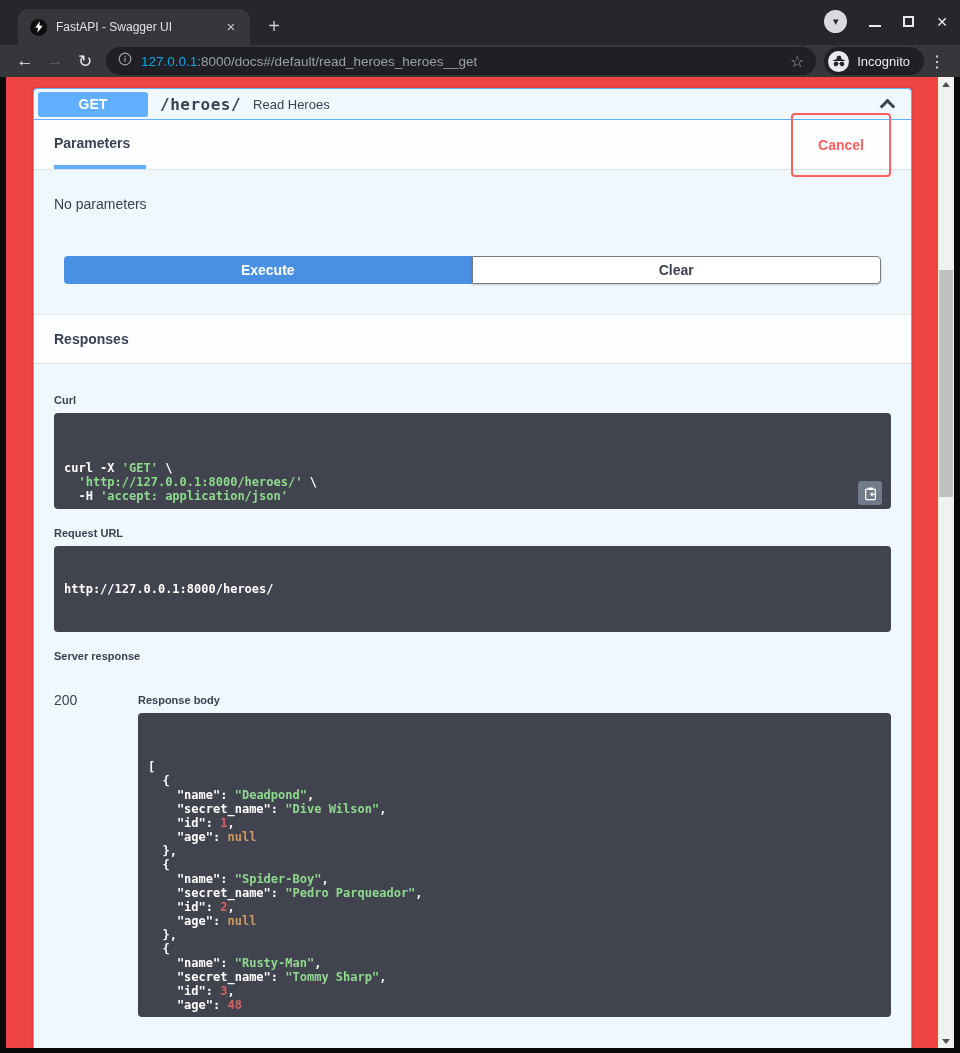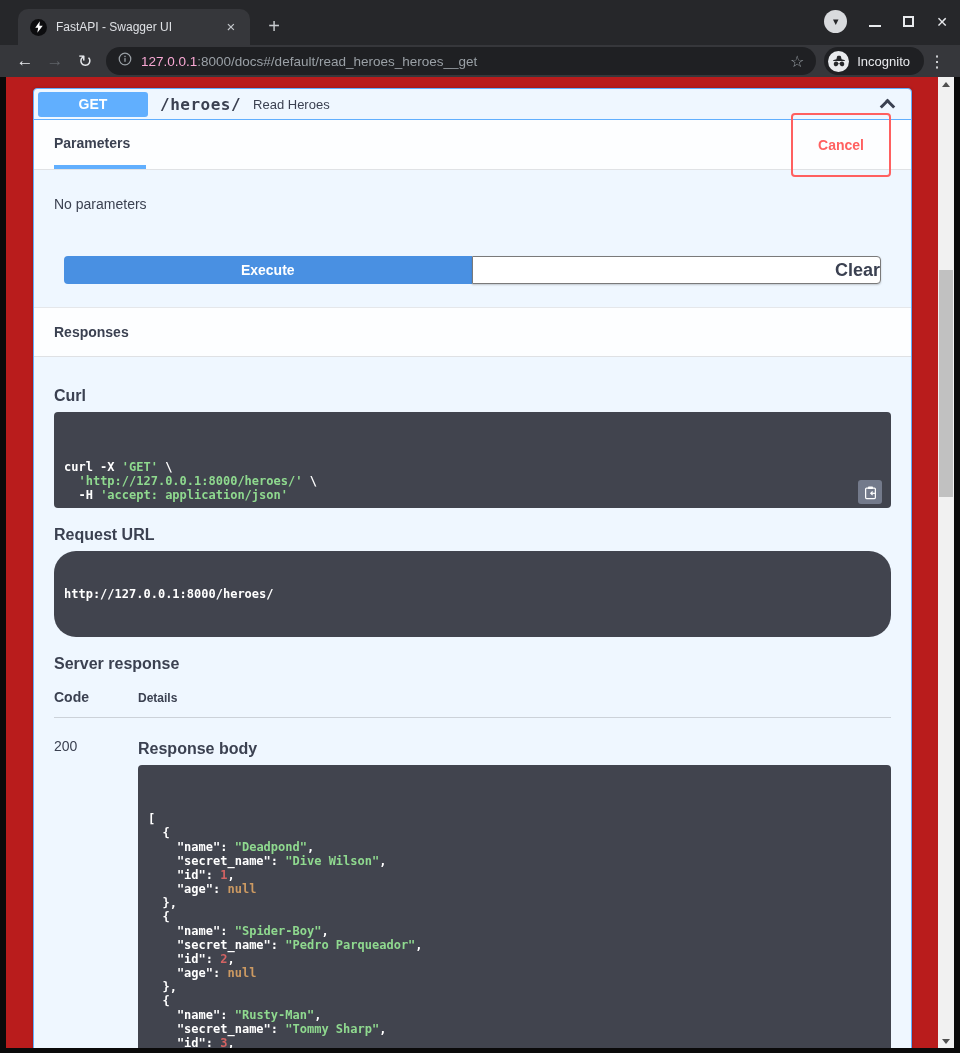--- a/index.html
+++ b/index.html
@@ -26,35 +26,35 @@
   .min-glyph  { width:12px; height:2px; background:#e8eaed; display:inline-block; }
   .max-glyph  { width:11px; height:11px; border:2px solid #e8eaed; display:inline-block; }
   .close-glyph{ color:#e8eaed; font-size:14px; }
 
   .toolbar { height:32px; background:#36373b; display:flex; align-items:center; padding:0 10px; }
   .nav-ico { font-size:17px; color:#e8eaed; width:30px; text-align:center; cursor:pointer; }
   .nav-ico.disabled { color:#5f6368; }
   .omnibox { height:28px; flex:1; margin:0 8px 0 6px; background:#1f2023; border-radius:14px;
              display:flex; align-items:center; padding:0 12px; min-width:0; }
   .url-text { font-size:13.5px; margin-left:9px; white-space:nowrap; overflow:hidden; flex:1; }
-  .url-host { color:#f9a8d4; }
+  .url-host { color:#0ea5e9; }
   .url-rest { color:#9aa0a6; }
   .star-ico { color:#9aa0a6; font-size:16px; margin-left:8px; cursor:pointer; }
   .incog-chip { height:28px; background:#1f2023; border-radius:14px; display:flex;
                 align-items:center; padding:0 14px 0 4px; gap:8px; }
   .incog-circle { width:21px; height:21px; border-radius:50%; background:#e8eaed;
                   display:flex; align-items:center; justify-content:center; }
   .incog-label { color:#e8eaed; font-size:13px; }
   .kebab { color:#e8eaed; font-size:16px; width:26px; text-align:center; cursor:pointer; }
 
   
   .content-row { display:flex; height:971px; }
   .edge-l { width:6px; background:#0a0a0a; flex:none; }
   .edge-r { width:6px; background:#0a0a0a; flex:none; }
-  .main { flex:1; background:#b91c1c; position:relative; overflow:hidden; }
+  .main { flex:1; background:#ef4444; position:relative; overflow:hidden; }
   .vscroll { width:16px; background:#f1f1f1; flex:none; position:relative; }
   .sb-arrow { position:absolute; left:0; width:16px; height:14px; display:flex;
               align-items:center; justify-content:center; }
   .sb-arrow.up { top:0; } .sb-arrow.down { bottom:0; }
   .tri-up { width:0; height:0; border-left:4px solid transparent; border-right:4px solid transparent;
             border-bottom:5px solid #505050; }
   .tri-down { width:0; height:0; border-left:4px solid transparent; border-right:4px solid transparent;
               border-top:5px solid #505050; }
   .sb-thumb { position:absolute; left:1px; width:14px; top:193px; height:227px; background:#c1c1c1; }
   .bottom-strip { height:5px; background:#0a0a0a; }
@@ -77,37 +77,37 @@
   .sec-header { height:50px; background:rgba(255,255,255,.85); display:flex;
                 align-items:center; justify-content:space-between; padding:0 20px;
                 border-bottom:1px solid rgba(59,65,81,.15);gap:28px; }
   .sec-title { font-size:14px; font-weight:bold; color:#3b4151; }
   .params-title-wrap { height:100%; display:flex; align-items:center; padding-right:16px;
                        border-bottom:4px solid #61affe; }
   .cancel-btn { border:2px solid #ff6060; color:#ff6060; background:transparent;
                 font-weight:bold; font-size:14px; padding:22px 25px; border-radius:4px; cursor:pointer;
                 font-family:"Liberation Sans", sans-serif; }
   .params-body { padding:26px 20px 0; font-size:14px; }
-  .execute-wrapper { display:flex; margin-top:44px; padding:0 30px 23px; }
+  .execute-wrapper { display:flex; margin-top:44px; padding:0 30px 30px; }
   .execute-btn { flex:1; height:28px; background:#4990e2; color:#fff; font-weight:bold;
                  font-size:14px; border:none; border-radius:4px 0 0 4px; cursor:pointer;
                  font-family:"Liberation Sans", sans-serif; }
   .clear-btn { flex:1; height:28px; background:#fff; color:#3b4151; font-weight:bold;
-               font-size:18px; border:1px solid #7a7a7a; border-radius:0 4px 4px 0; cursor:pointer;
-               font-family:"Liberation Sans", sans-serif; box-shadow:0 1px 2px rgba(0,0,0,.2);text-align:right; }
+               font-size:14px; border:1px solid #7a7a7a; border-radius:0 4px 4px 0; cursor:pointer;
+               font-family:"Liberation Sans", sans-serif; box-shadow:0 1px 2px rgba(0,0,0,.2); }
   .responses-header { border-top:1px solid rgba(59,65,81,.12); }
   .responses-body { padding:30px 20px 20px; }
-  .mini-label { font-size:16px; font-weight:bold; color:#3b4151; }
+  .mini-label { font-size:11px; font-weight:bold; color:#3b4151; }
 
   .code-block { background:#41444e; border-radius:4px; color:#fff; margin-top:7px;
                 font-family:"DejaVu Sans Mono", monospace; font-weight:bold;
                 font-size:12px; line-height:14px; white-space:pre; position:relative; }
   .code-block div { white-space:pre; }
   .curl-block { padding:6px 10px; }
-  .requrl-block { padding:8px 10px;border-radius:22px; }
+  .requrl-block { padding:8px 10px; }
   .respbody-block { padding:5px 10px; }
   .tok-p { color:#ffffff; }
   .tok-s { color:#8fd98f; }
   .tok-n { color:#d36363; }
   .tok-l { color:#cc9a62; }
 
   .spaced { margin-top:18px; }
   .resp-table { margin-top:10px; }
   .resp-head-row { display:flex; padding:6px 0 12px; border-bottom:1px solid #ccd2d9; }
   .col-code { width:84px; flex:none; }
@@ -218,24 +218,20 @@
           </button></div>
 
         <div class="mini-label spaced">Request URL</div>
         <div class="code-block requrl-block">
           <div><span class="tok-p">http://127.0.0.1:8000/heroes/</span></div>
         </div>
 
         <div class="mini-label spaced">Server response</div>
 
         <div class="resp-table">
-          <div class="resp-head-row">
-            <div class="col-code code-head">Code</div>
-            <div class="detail-head">Details</div>
-          </div>
           <div class="resp-body-row">
             <div class="col-code status-code">200</div>
             <div class="col-details">
               <div class="mini-label rb-label">Response body</div>
               <div class="code-block respbody-block">
                 
               <div><span class="tok-p">[</span></div><div><span class="tok-p">  {</span></div><div><span class="tok-p">    "name": </span><span class="tok-s">"Deadpond"</span><span class="tok-p">,</span></div><div><span class="tok-p">    "secret_name": </span><span class="tok-s">"Dive Wilson"</span><span class="tok-p">,</span></div><div><span class="tok-p">    "id": </span><span class="tok-n">1</span><span class="tok-p">,</span></div><div><span class="tok-p">    "age": </span><span class="tok-l">null</span></div><div><span class="tok-p">  },</span></div><div><span class="tok-p">  {</span></div><div><span class="tok-p">    "name": </span><span class="tok-s">"Spider-Boy"</span><span class="tok-p">,</span></div><div><span class="tok-p">    "secret_name": </span><span class="tok-s">"Pedro Parqueador"</span><span class="tok-p">,</span></div><div><span class="tok-p">    "id": </span><span class="tok-n">2</span><span class="tok-p">,</span></div><div><span class="tok-p">    "age": </span><span class="tok-l">null</span></div><div><span class="tok-p">  },</span></div><div><span class="tok-p">  {</span></div><div><span class="tok-p">    "name": </span><span class="tok-s">"Rusty-Man"</span><span class="tok-p">,</span></div><div><span class="tok-p">    "secret_name": </span><span class="tok-s">"Tommy Sharp"</span><span class="tok-p">,</span></div><div><span class="tok-p">    "id": </span><span class="tok-n">3</span><span class="tok-p">,</span></div><div><span class="tok-p">    "age": </span><span class="tok-n">48</span></div></div>
 
             </div>
           </div>

